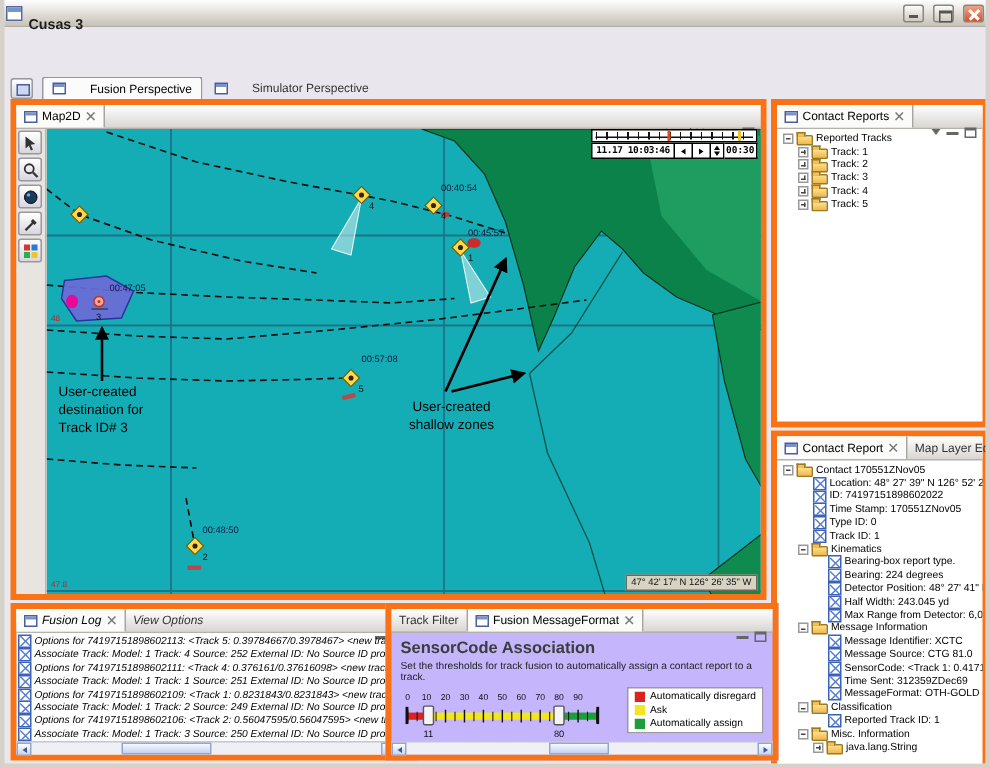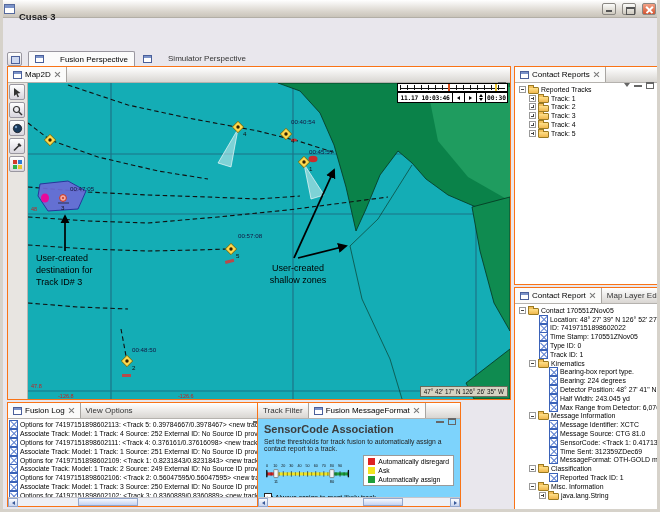--- a/index.html
+++ b/index.html
@@ -27,21 +27,21 @@
   .menu-item::first-letter{text-decoration:underline;}
   
   #persp{position:absolute;left:0;top:50px;width:654px;height:16px;display:flex;align-items:flex-end;gap:2px;padding-left:4px;}
   .psw-btn{width:15px;height:14px;border:1px solid #9a97a0;border-radius:2px;background:linear-gradient(#fff,#dcd9e0);position:relative;margin-right:4px;}
   .psw-btn::after{content:"";position:absolute;left:3px;top:3px;width:7px;height:6px;border:1px solid #4a5f9a;background:#cdd8f0;}
   .ptab{height:15px;display:flex;align-items:center;gap:16px;padding:0 6px;font-size:8px;color:#333;}
   .ptab.sel{background:#fbfbfb;border:1px solid #9a97a0;border-bottom:none;border-radius:2px 2px 0 0;color:#000;}
   .mini-ico{width:9px;height:8px;background:#fff;border:1px solid #4a5f9a;position:relative;flex:0 0 9px;}
   .mini-ico::before{content:"";position:absolute;left:0;right:0;top:0;height:2px;background:#7b93c9;}
   
-  .view{position:absolute;border:1px solid #f97316;background:#fff;}
+  .view{position:absolute;border:4px solid #f97316;background:#fff;}
   .vhead{height:16px;background:linear-gradient(#ffffff,#d9d6d2);border-bottom:1px solid #b5b2ae;display:flex;align-items:stretch;}
   .vtab{display:flex;align-items:center;gap:3px;padding:0 5px;font-size:8px;color:#333;white-space:nowrap;}
   .vtab.sel{background:#fbfbfa;border-right:1px solid #a8a5a1;color:#000;}
   .xico{position:relative;width:7px;height:7px;flex:0 0 7px;}
   .xico::before,.xico::after{content:"";position:absolute;left:0;top:3px;width:7px;height:1px;background:#777;}
   .xico::before{transform:rotate(45deg);} .xico::after{transform:rotate(-45deg);}
   .hicons{margin-left:auto;display:flex;align-items:center;gap:4px;padding:18px 4px;}
   .i-menu{width:0;height:0;border-left:3.5px solid transparent;border-right:3.5px solid transparent;border-top:4px solid #666;}
   .i-min{width:8px;height:3px;border-bottom:2px solid #666;}
   .i-max{width:8px;height:7px;border:1px solid #666;border-top:2px solid #666;}
@@ -84,24 +84,24 @@
   .tcell+.tcell{border-left:none;}
   #tl-date{flex:1;letter-spacing:-0.3px;}
   .tl-btn{width:12px;} .tl-spin{width:9px;flex-direction:column;gap:1px;}
   #coordbox{position:absolute;right:2px;bottom:2px;background:#d6d3c2;border:1px solid #6a6a5a;
     font-size:6.3px;padding:1px 3px;color:#111;white-space:nowrap;}
   
   #cr-panel{left:511px;top:66px;width:145px;height:219px;}
   #crd-panel{left:511px;top:287px;width:145px;height:237px;}
   #crd-panel .tree{position:absolute;left:0;right:0;top:16px;bottom:9px;}
   
-  #log-panel{left:4px;top:402px;width:271px;height:105px;}
+  #log-panel{left:4px;top:402px;width:271px;height:105px;font-style:italic;}
   #log-list{position:absolute;left:0;top:16px;right:10px;bottom:9px;overflow:hidden;padding:1px 0 0 1px;}
   .logrow{display:flex;align-items:center;gap:2px;height:8.9px;font-size:6.8px;white-space:nowrap;color:#000;}
-  #cfg-panel{left:254px;top:402px;width:204px;height:105px;background:#7dd3fc;}
+  #cfg-panel{left:254px;top:402px;width:262px;height:105px;background:#c4b5fd;}
   #cfg-body{position:absolute;left:0;top:16px;right:0;bottom:9px;padding:3px 6px;overflow:hidden;}
   #cfg-title{font-size:11px;font-weight:bold;color:#3c3c3c;margin:1px 0 3px 0;}
   #cfg-desc{font-size:6.8px;color:#222;margin-bottom:3px;}
   #cfg-row{display:flex;gap:6px;align-items:flex-start;}
   #legend{border:1px solid #9a9a9a;background:#fff;padding:2px 4px;display:flex;flex-direction:column;gap:2px;}
   .leg-row{display:flex;align-items:center;gap:3px;font-size:6.8px;white-space:nowrap;}
   #cfg-check{display:flex;align-items:center;gap:3px;font-size:6.8px;margin-top:2px;}
   .chk{width:8px;height:8px;border:1px solid #222;background:#fff;position:relative;}
   .chk::after{content:"";position:absolute;left:1.5px;top:1px;width:4px;height:2.5px;border-left:1.5px solid #111;border-bottom:1.5px solid #111;transform:rotate(-45deg);}
   

